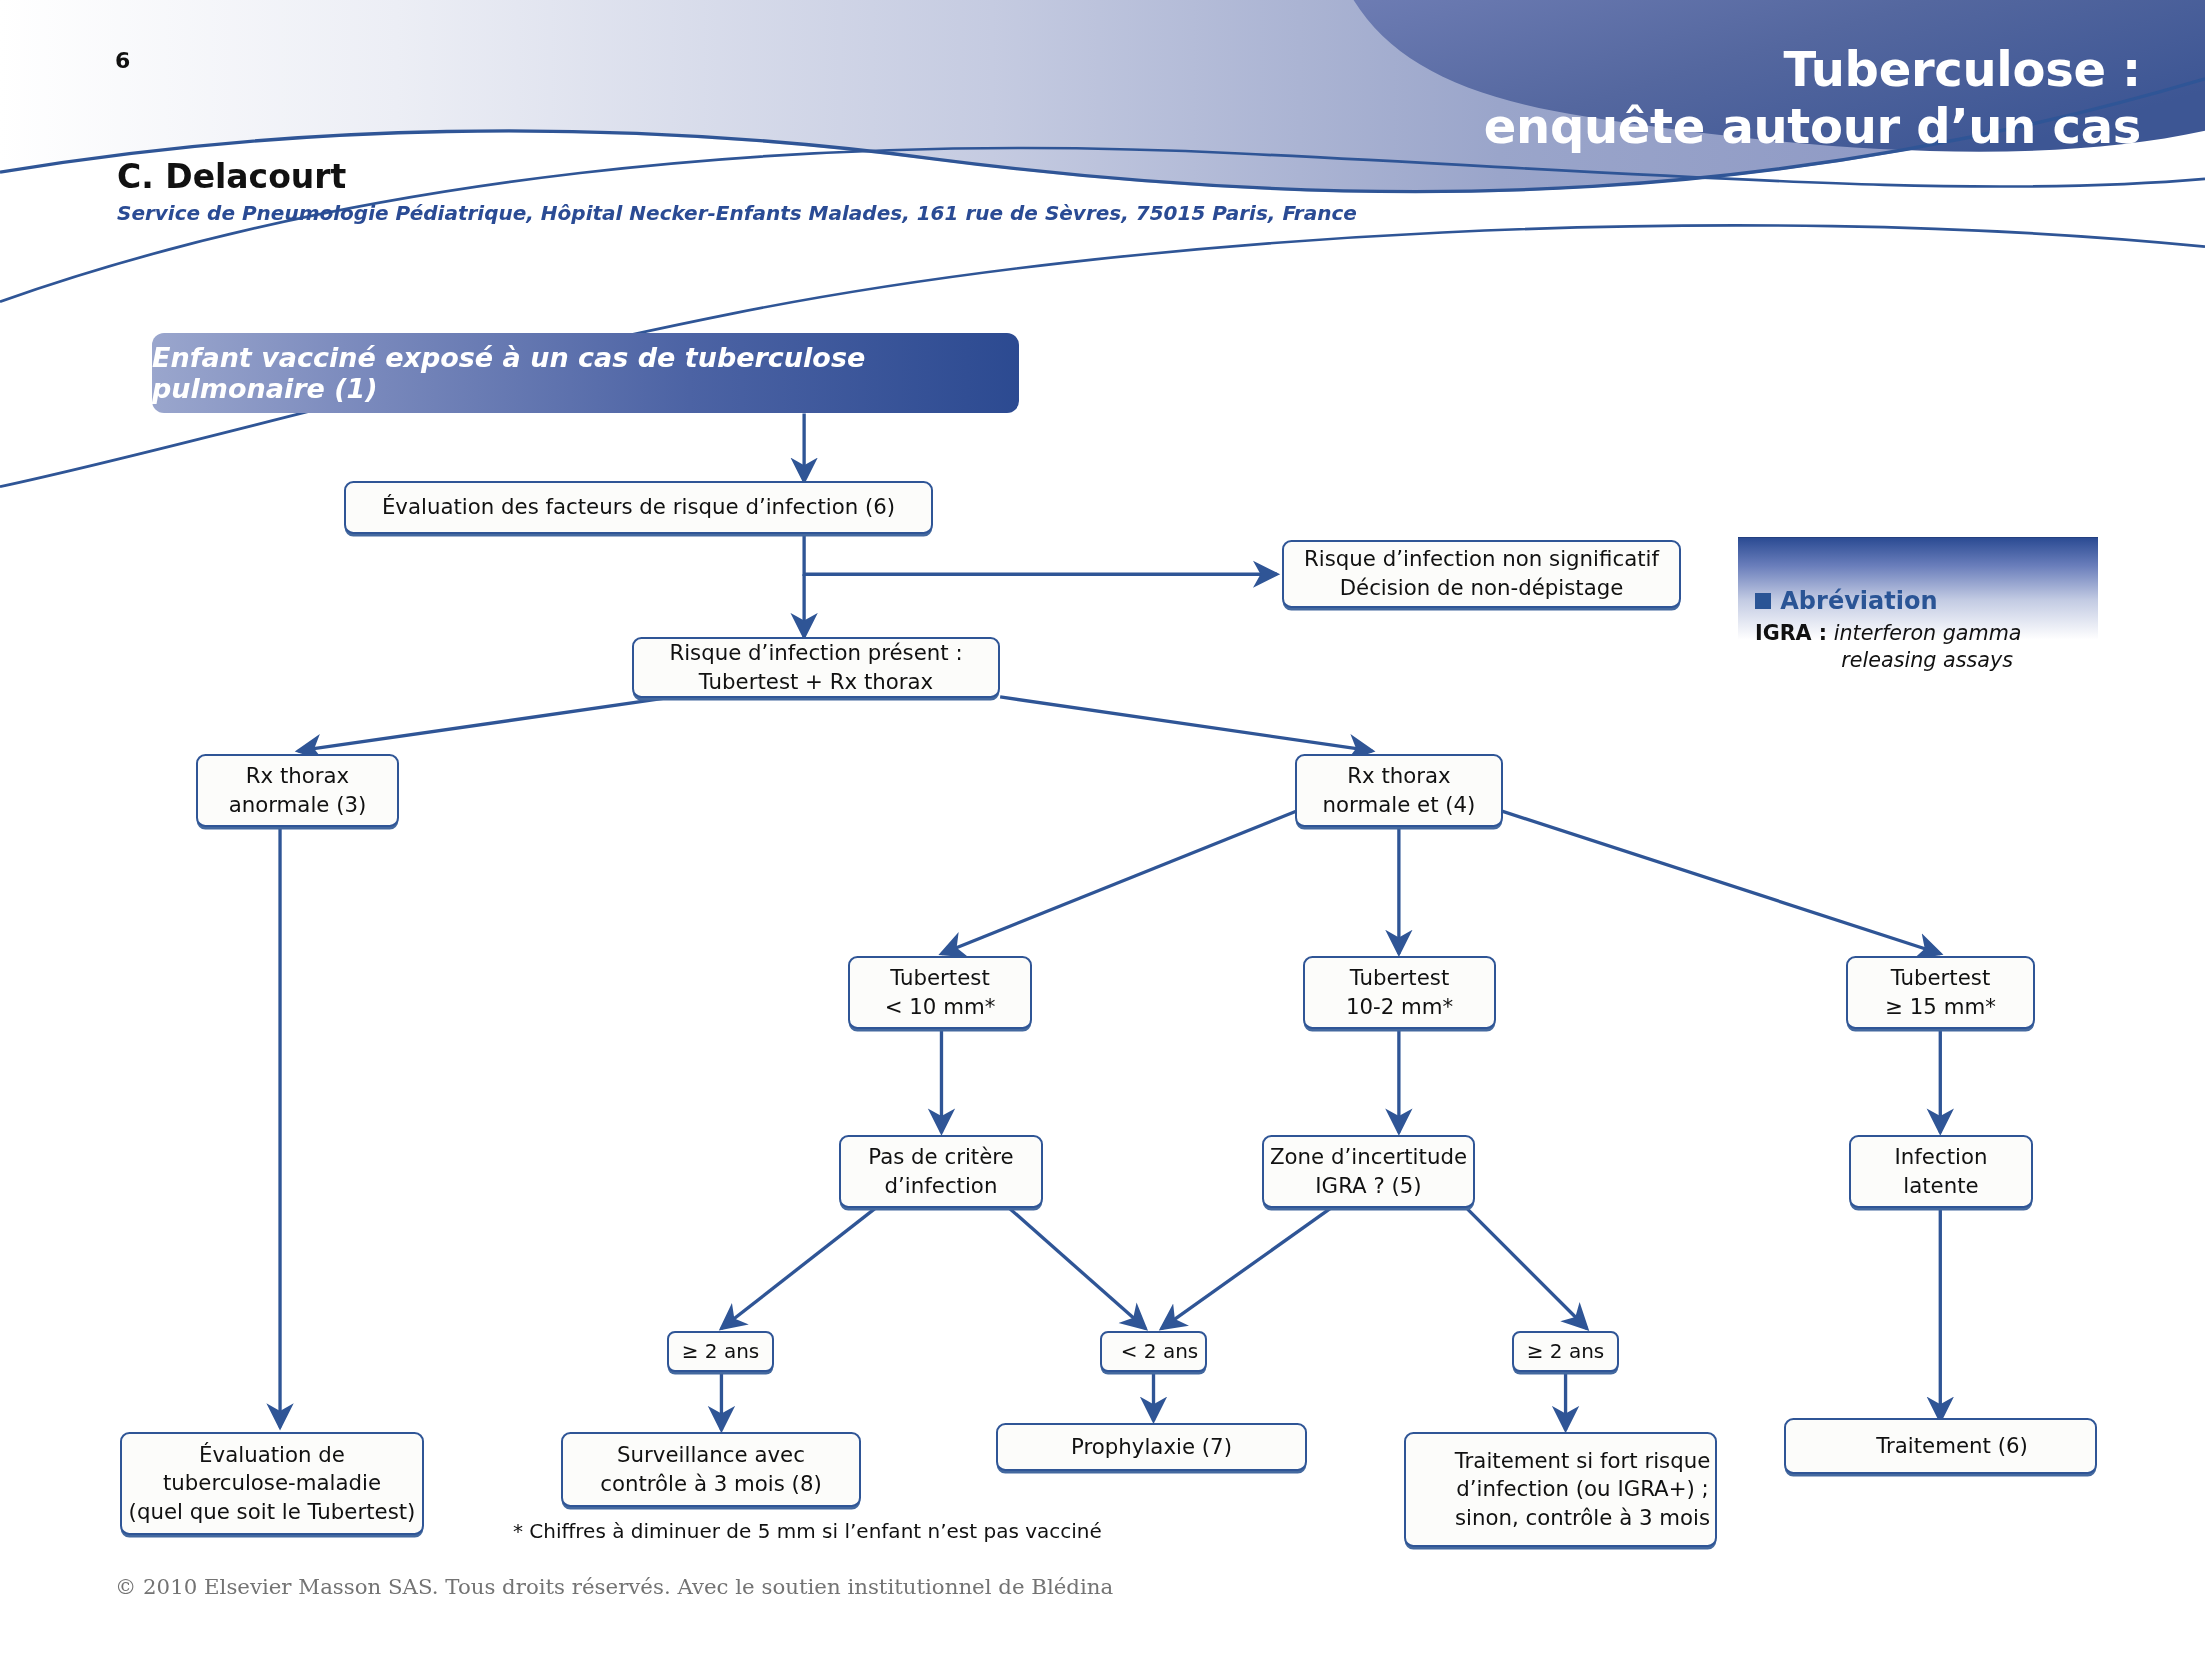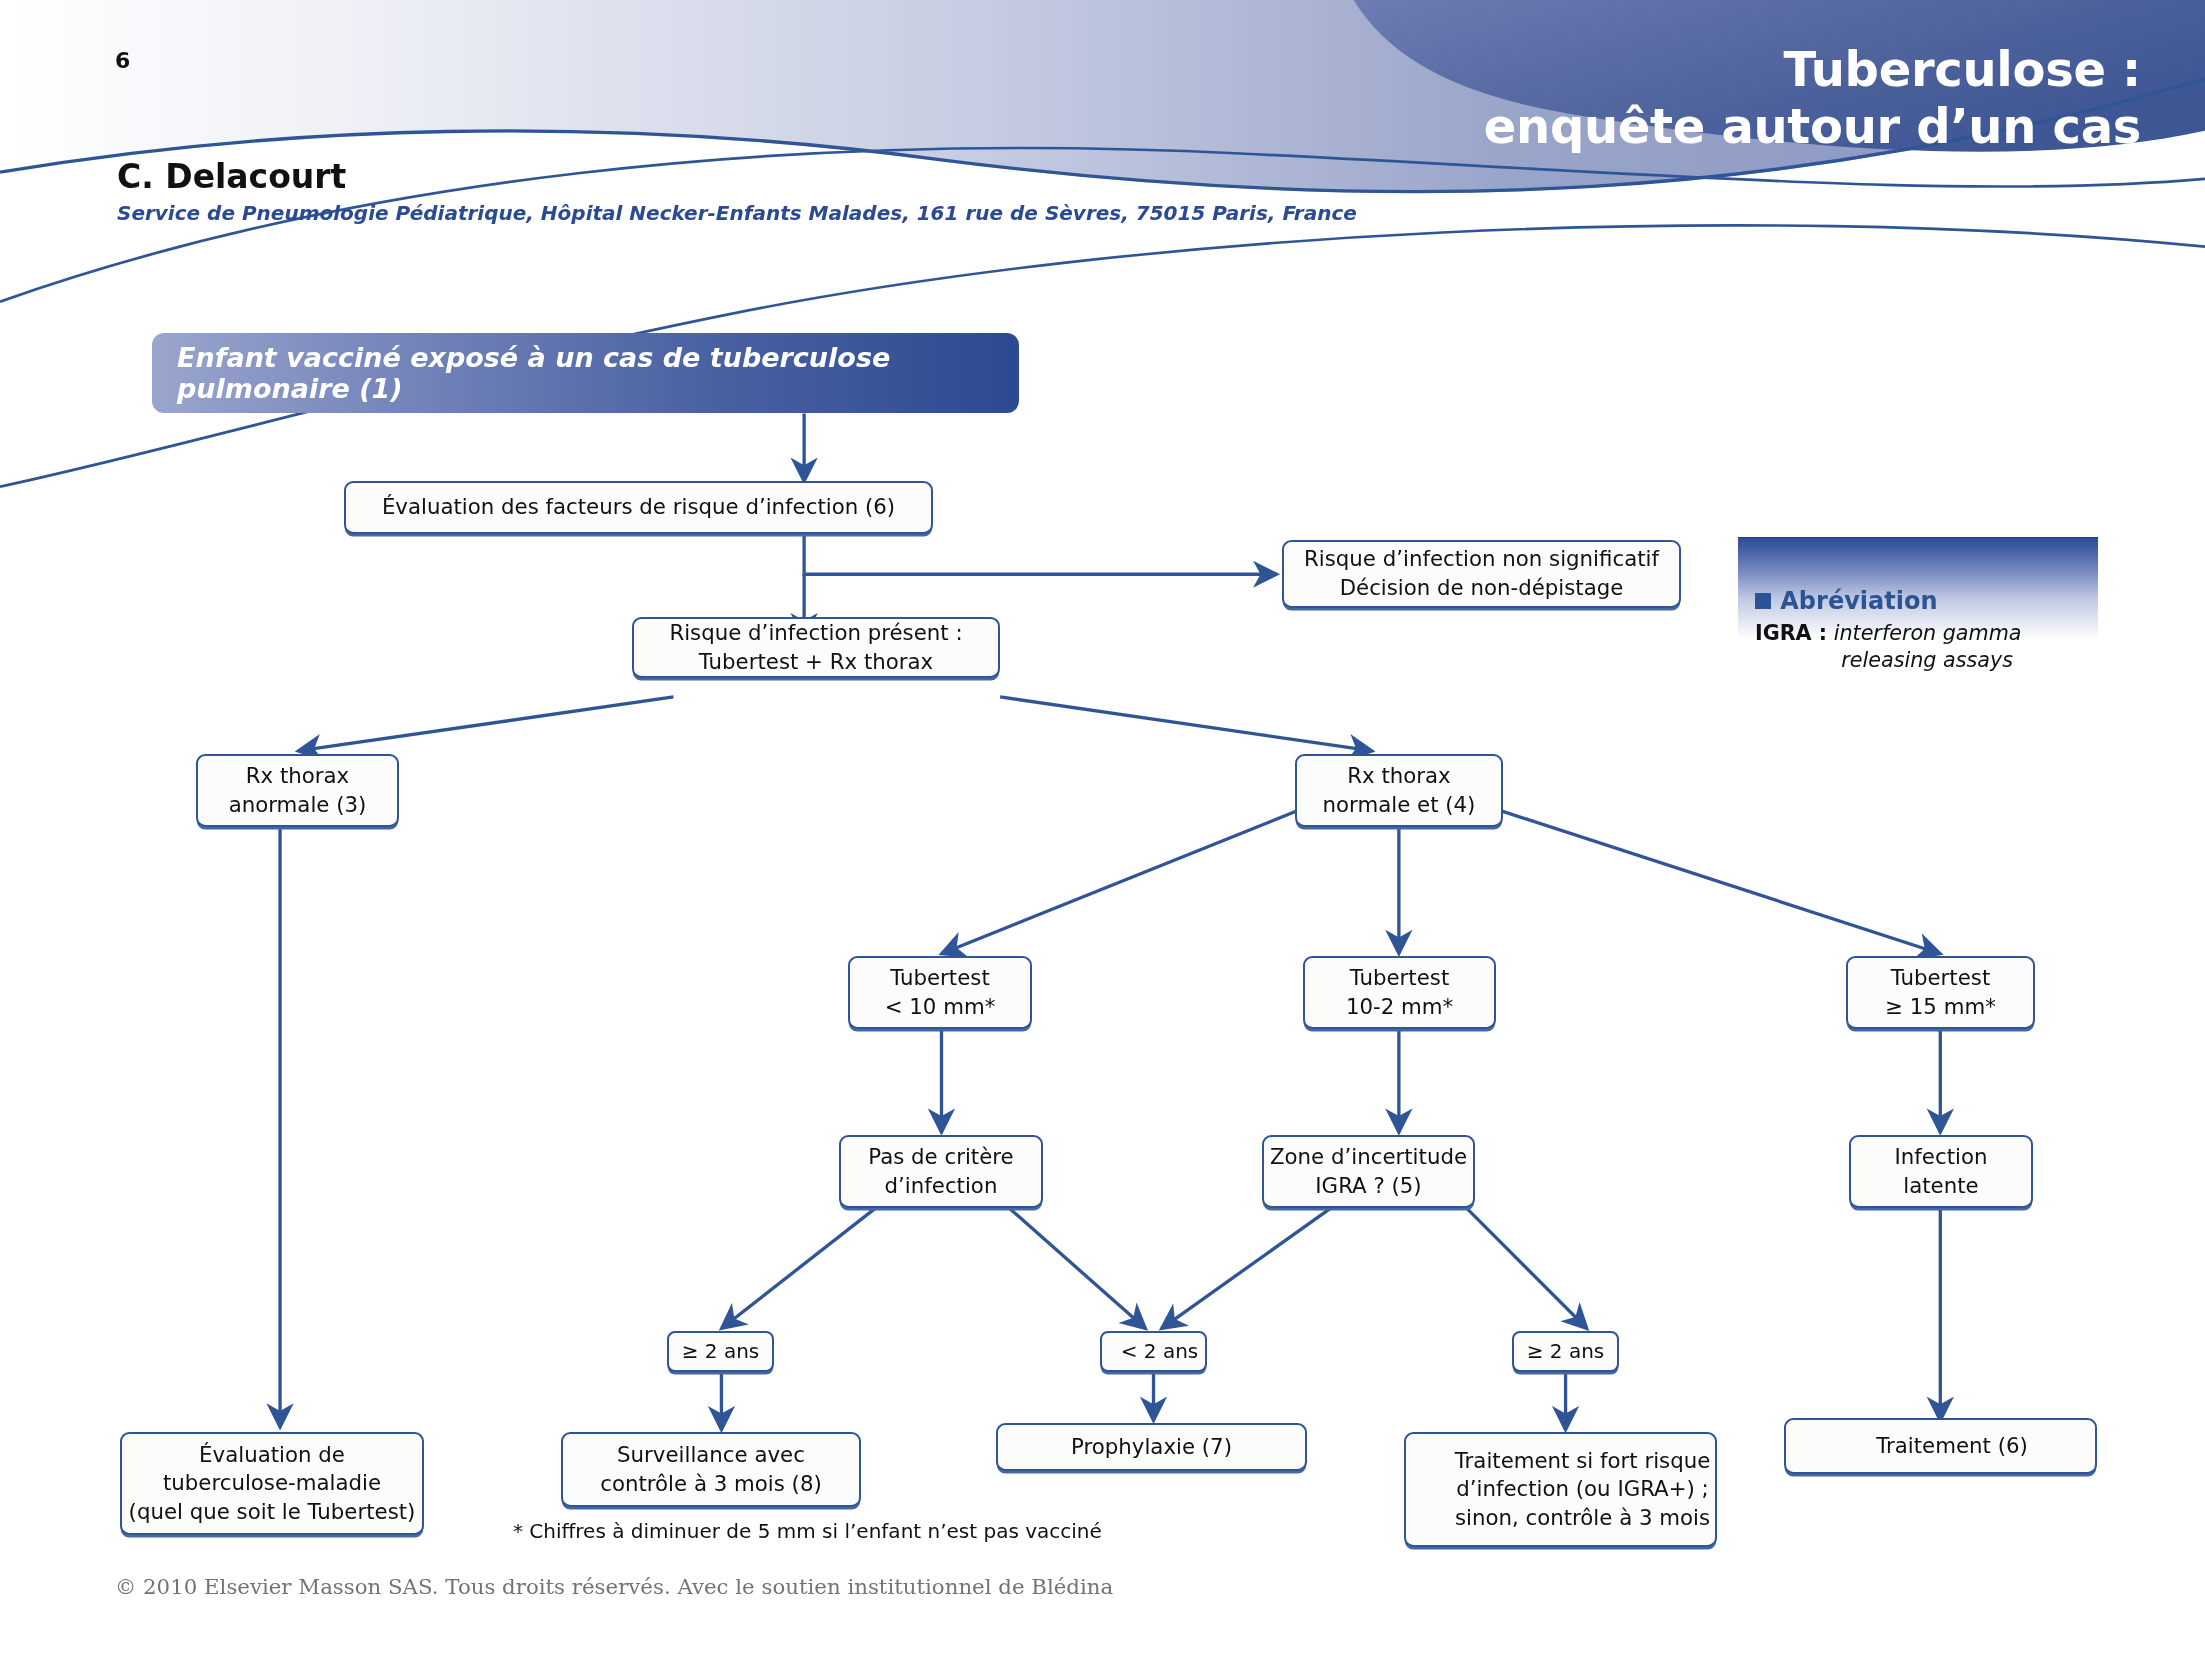--- a/index.html
+++ b/index.html
@@ -98,21 +98,20 @@
     box-sizing: border-box;
     border-radius: 12px;
     background: linear-gradient(to right, #9aa6cd 0%, #7d8cbe 22%, #4c63a4 62%, #2c4a91 100%);
     color: #ffffff;
     font-family: "DejaVu Sans", sans-serif;
     font-style: italic;
     font-weight: bold;
     font-size: 27px;
     display: flex;
     align-items: center;
-    padding-left: 25px;
     box-sizing: border-box;
   }
 
   
   #abbrev-box {
     position: absolute;
     left: 1738px;
     top: 537px;
     width: 360px;
     height: 107px;
@@ -272,21 +271,21 @@
     <span>Évaluation des facteurs de risque d’infection (6)</span>
   </div>
 
   <div class="node" style="left:1282px; top:540px; width:399px; height:68px;">
     <span>
       <span>Risque d’infection non significatif</span><br>
       <span>Décision de non-dépistage</span>
     </span>
   </div>
 
-  <div class="node" style="left:632px; top:617px; width:368px; height:61px;">
+  <div class="node" style="left:632px; top:637px; width:368px; height:61px;">
     <span>
       <span>Risque d’infection présent :</span><br>
       <span>Tubertest + Rx thorax</span>
     </span>
   </div>
 
   <div class="node" style="left:196px; top:754px; width:203px; height:73px;">
     <span>
       <span>Rx thorax</span><br>
       <span>anormale (3)</span>

